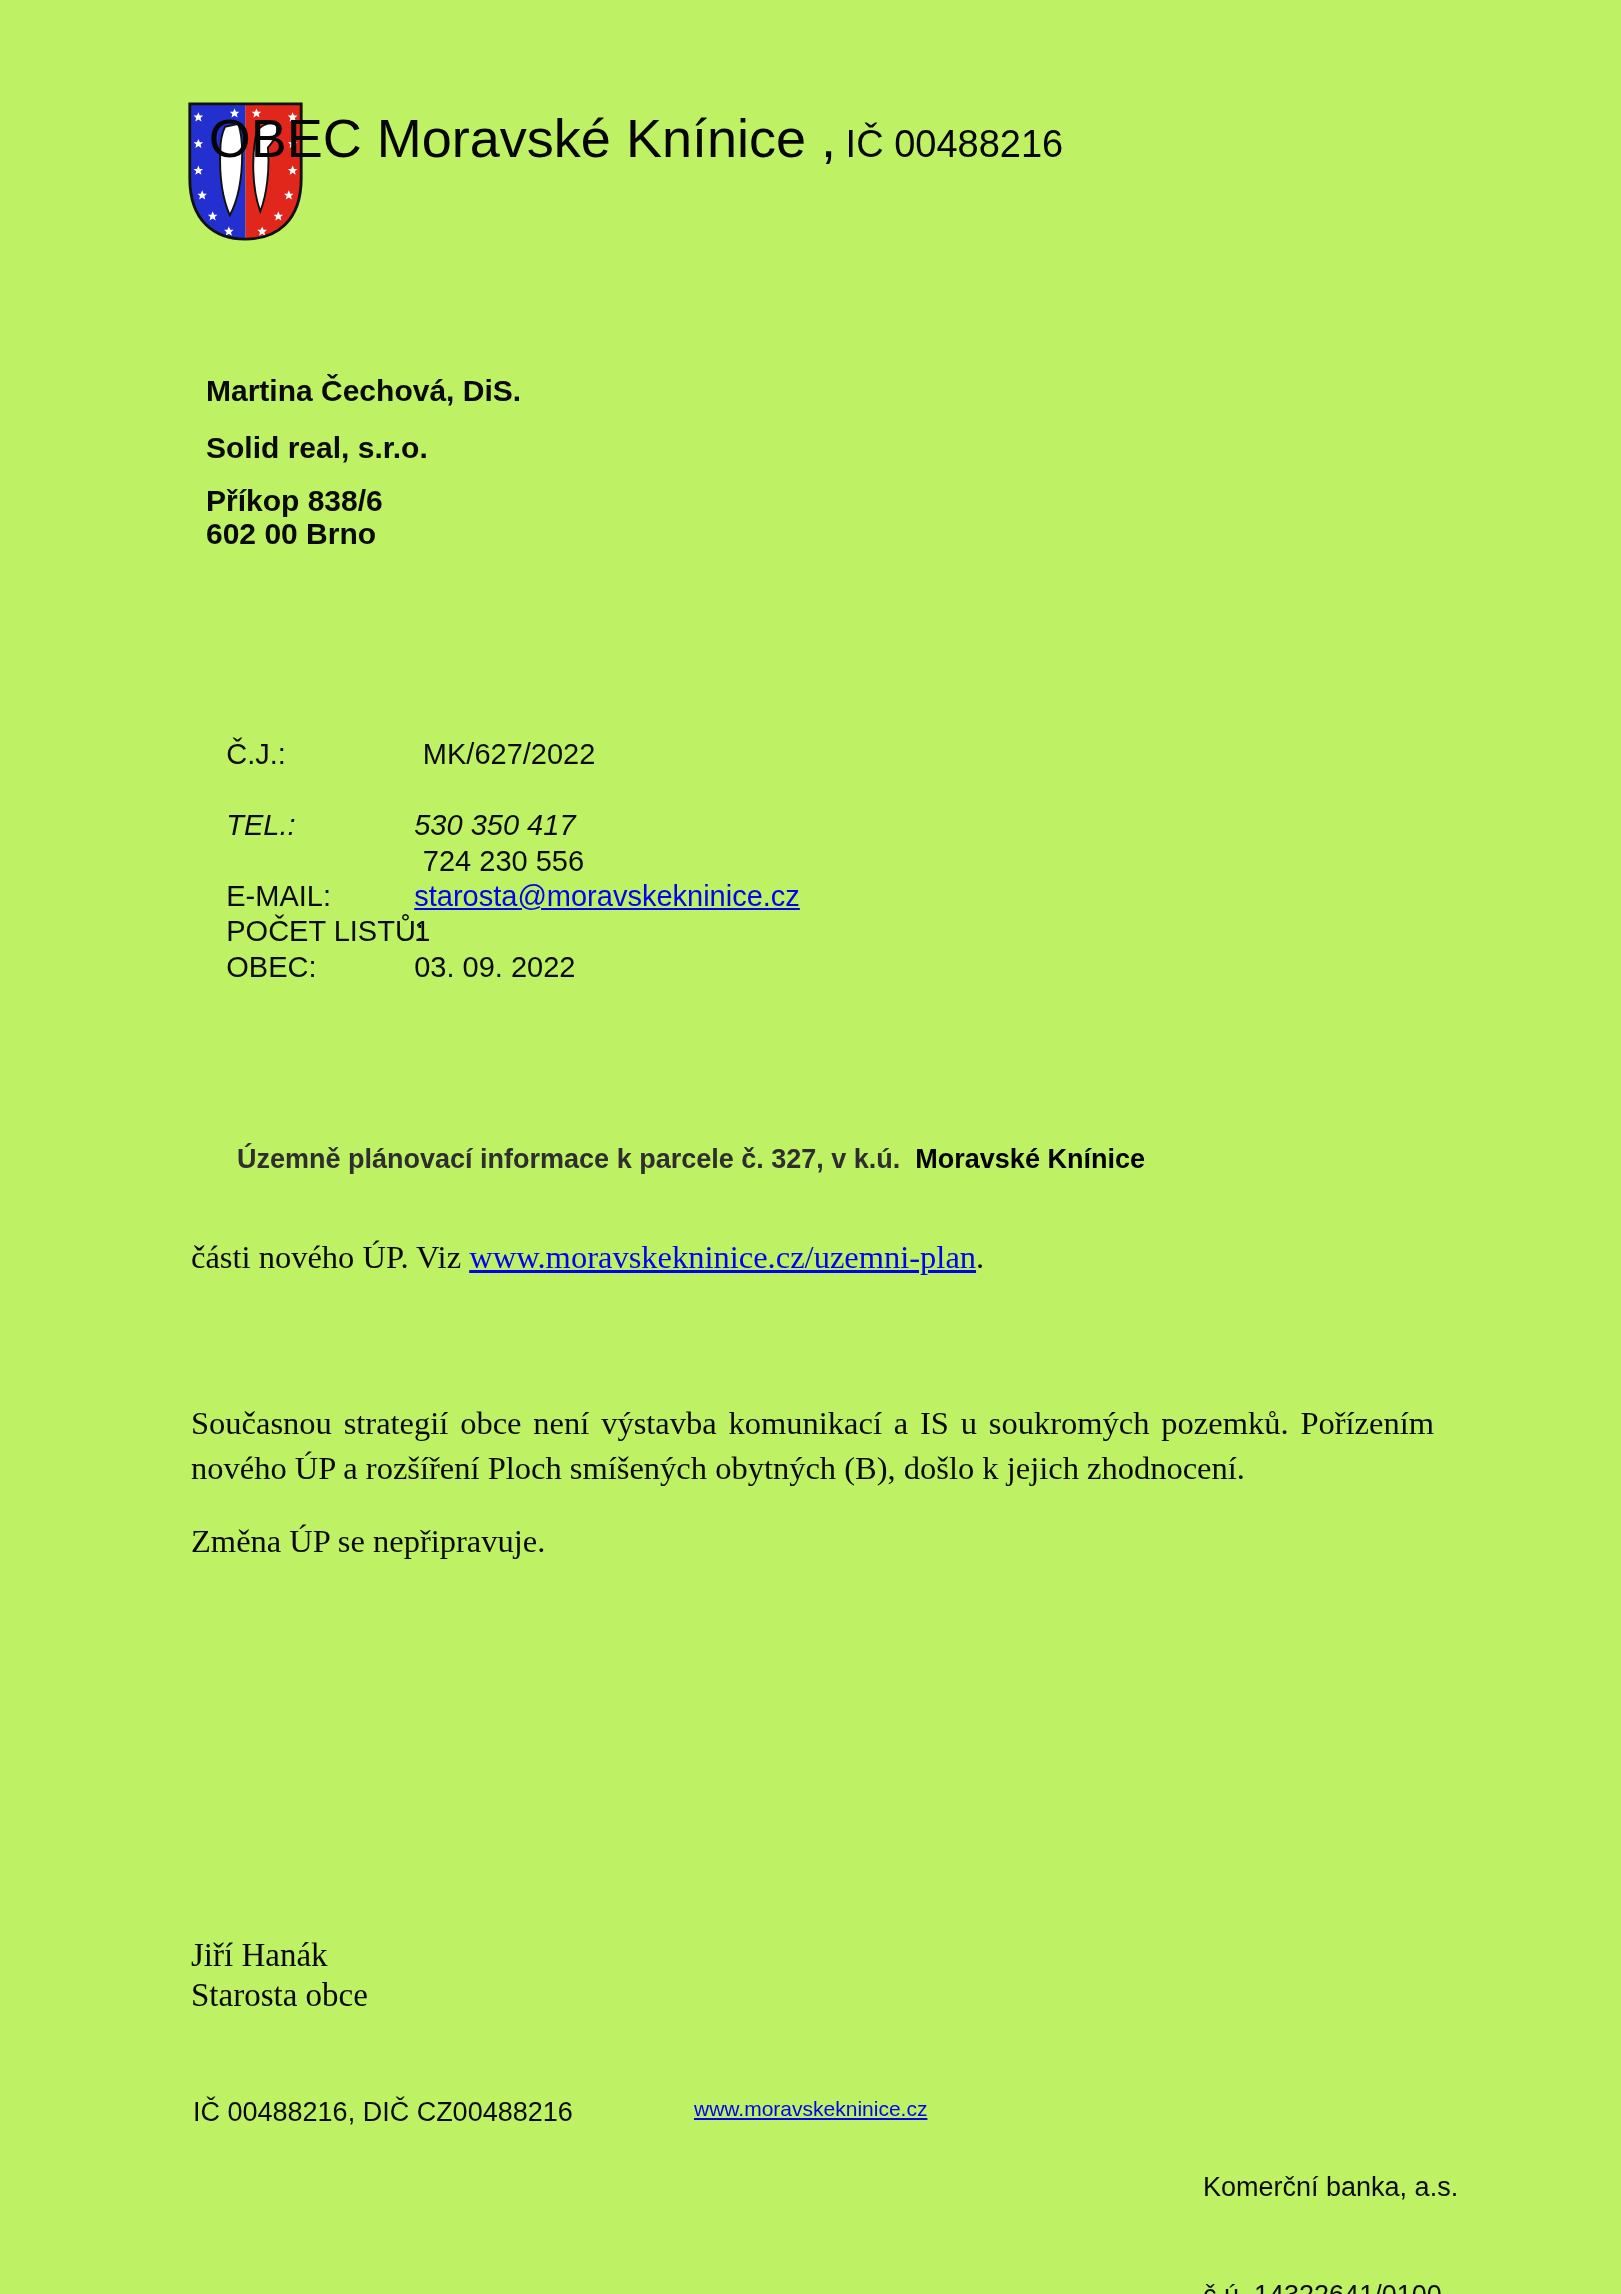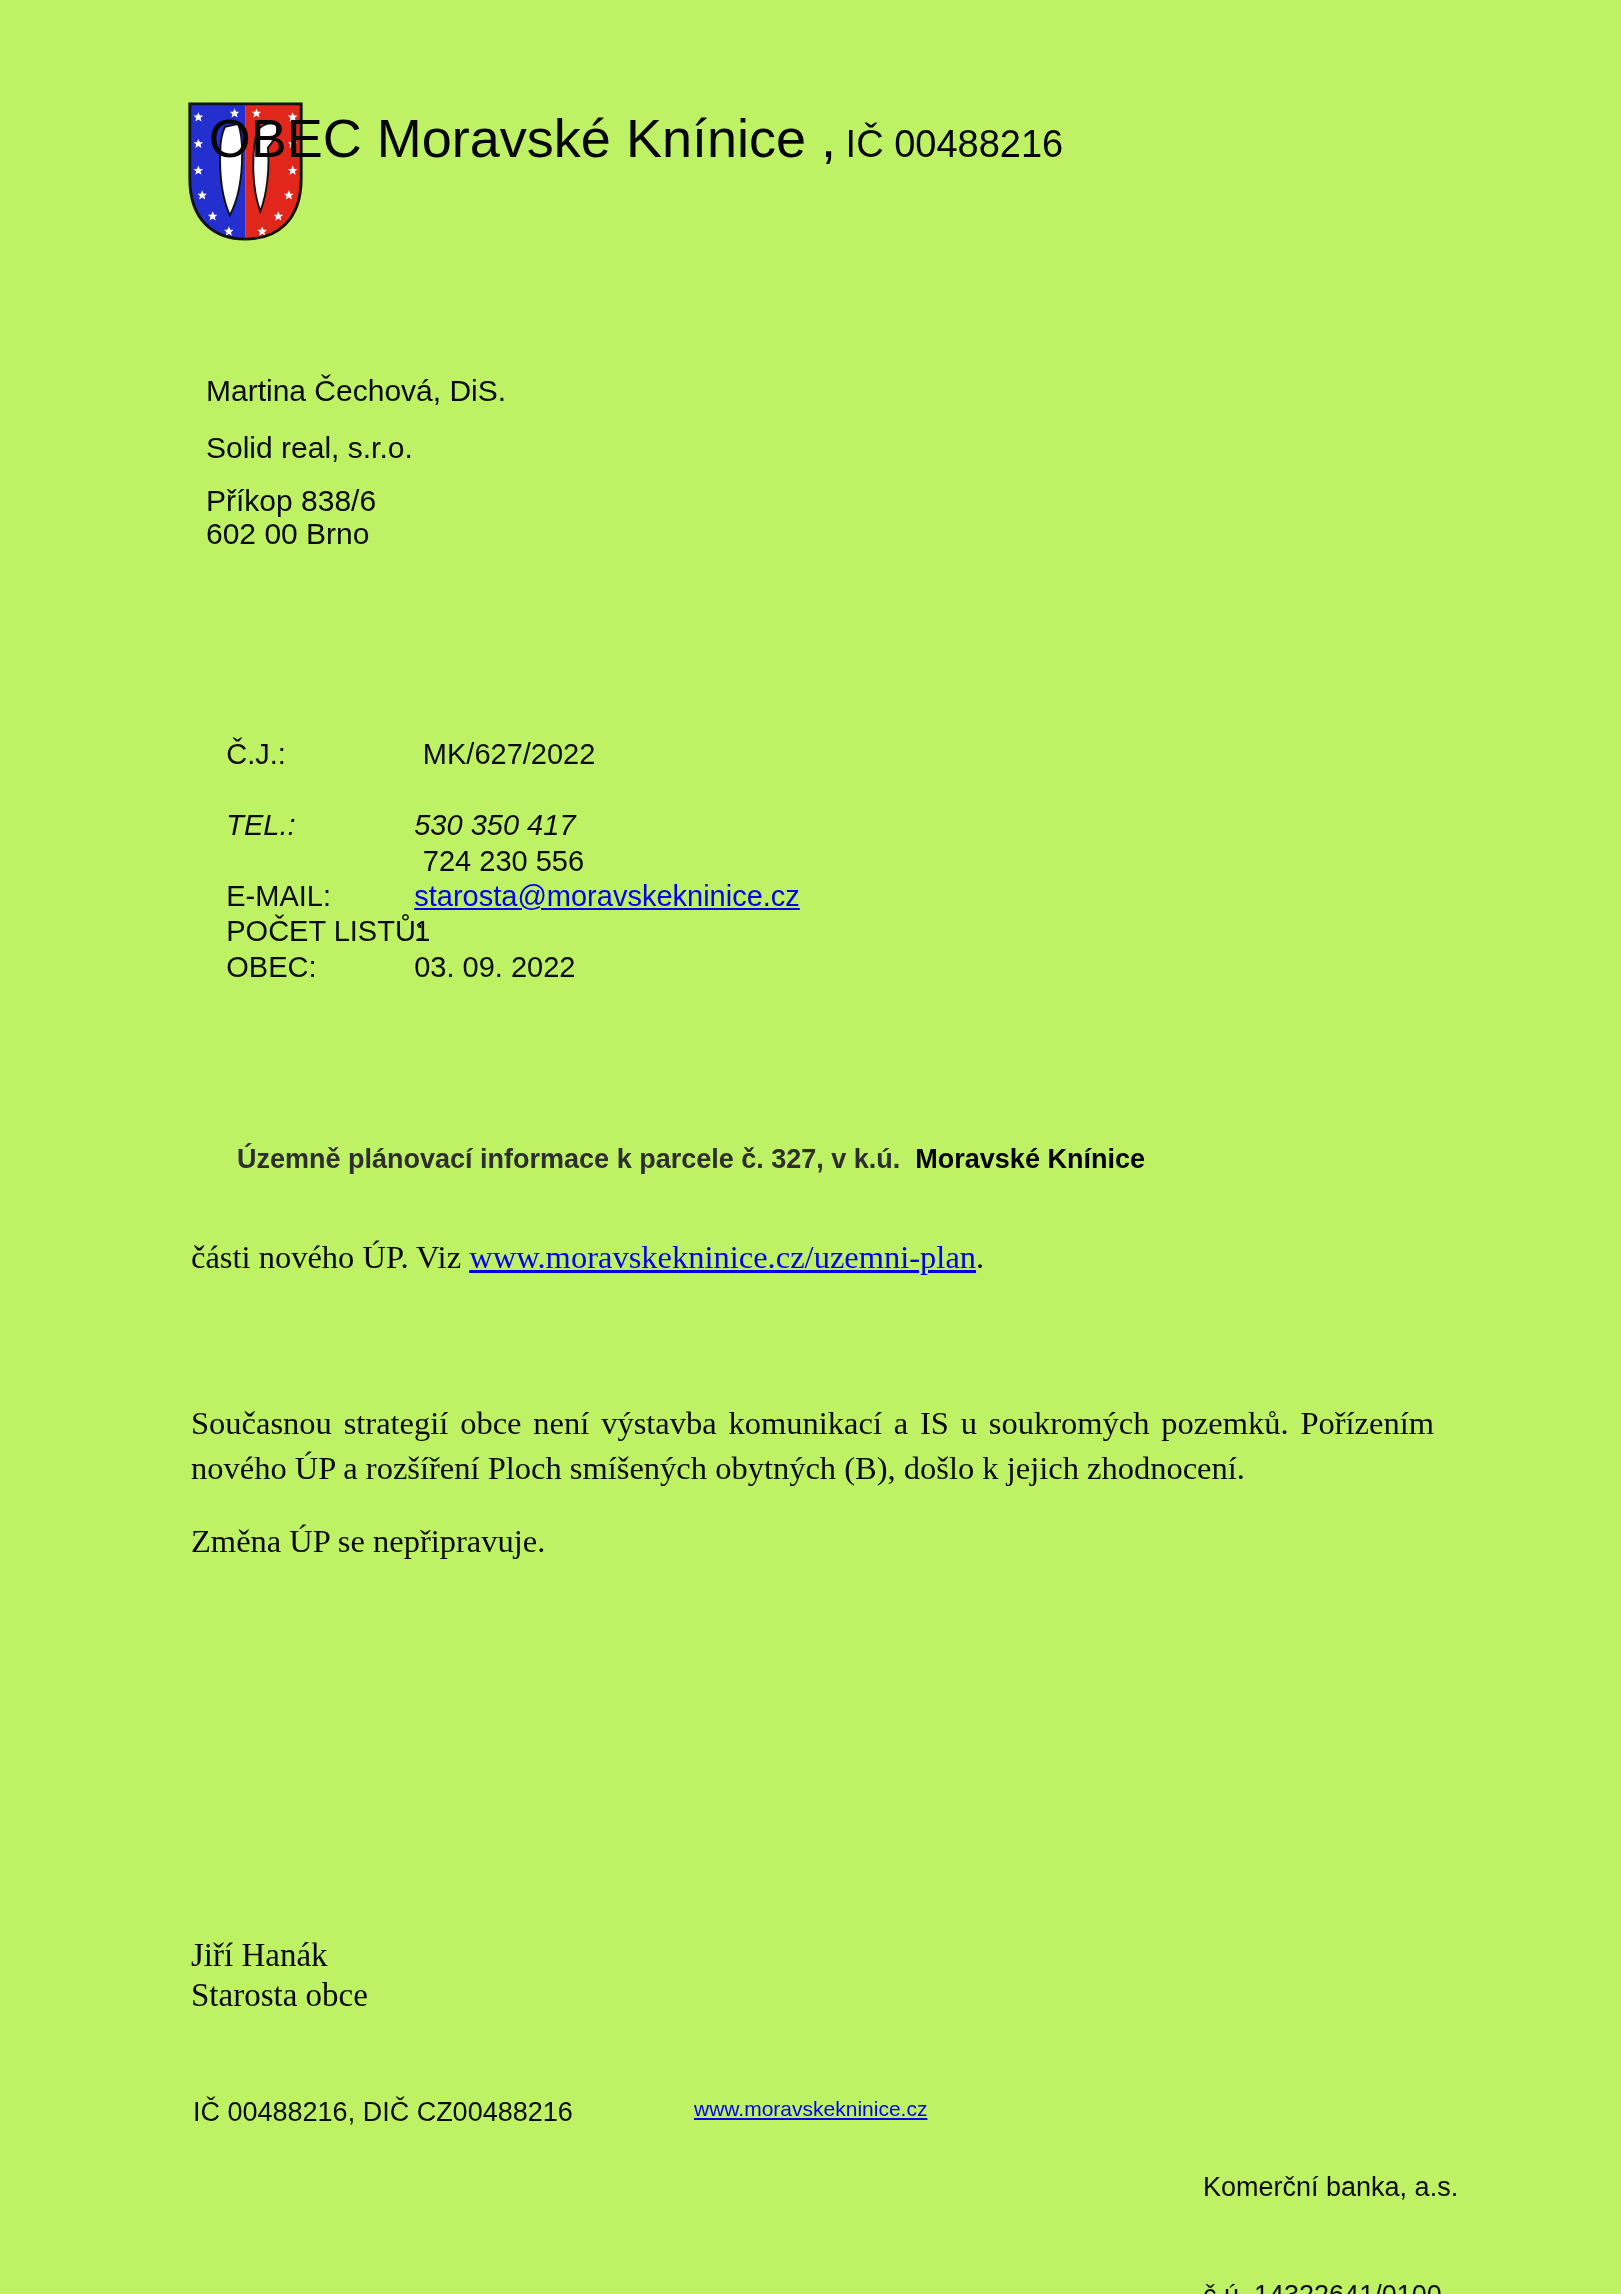--- a/index.html
+++ b/index.html
@@ -10,21 +10,21 @@
   }
 
   
   .coat { position:absolute; left:186px; top:100px; width:119px; height:143px; }
   .org-line { position:absolute; left:191px; top:90px; white-space:pre; z-index:2; }
   .org-name { font-size:54px; line-height:61px; color:#050505; }
   .org-id   { font-size:38px; margin-left:9.6px; color:#050505; }
   .org-addr { position:absolute; left:191px; top:161px; font-size:32.5px; color:#070707; z-index:2; white-space:pre; }
 
   
-  .rcpt { position:absolute; left:206px; font-size:30px; color:#0a0a0a; white-space:pre; }
+  .rcpt { position:absolute; left:206px; font-size:30px; color:#0a0a0a; white-space:pre;font-weight:bold; }
   .rcpt.l0 { top:374px; } .rcpt.l1 { top:431px; } .rcpt.l2 { top:484px; } .rcpt.l3 { top:517px; }
 
   
   .ref-row { position:absolute; left:194px; font-size:29px; white-space:pre; }
   .ref-row.r0 { top:705px; } .ref-row.r1 { top:741px; } .ref-row.r2 { top:776px;font-style:italic; }
   .ref-row.r3 { top:812px; } .ref-row.r4 { top:847px; } .ref-row.r5 { top:882px; }
   .ref-row.r6 { top:918px; }
   .ref-label { display:inline-block; width:188px; }
   .pad6 { padding-left:8.6px; }
 

